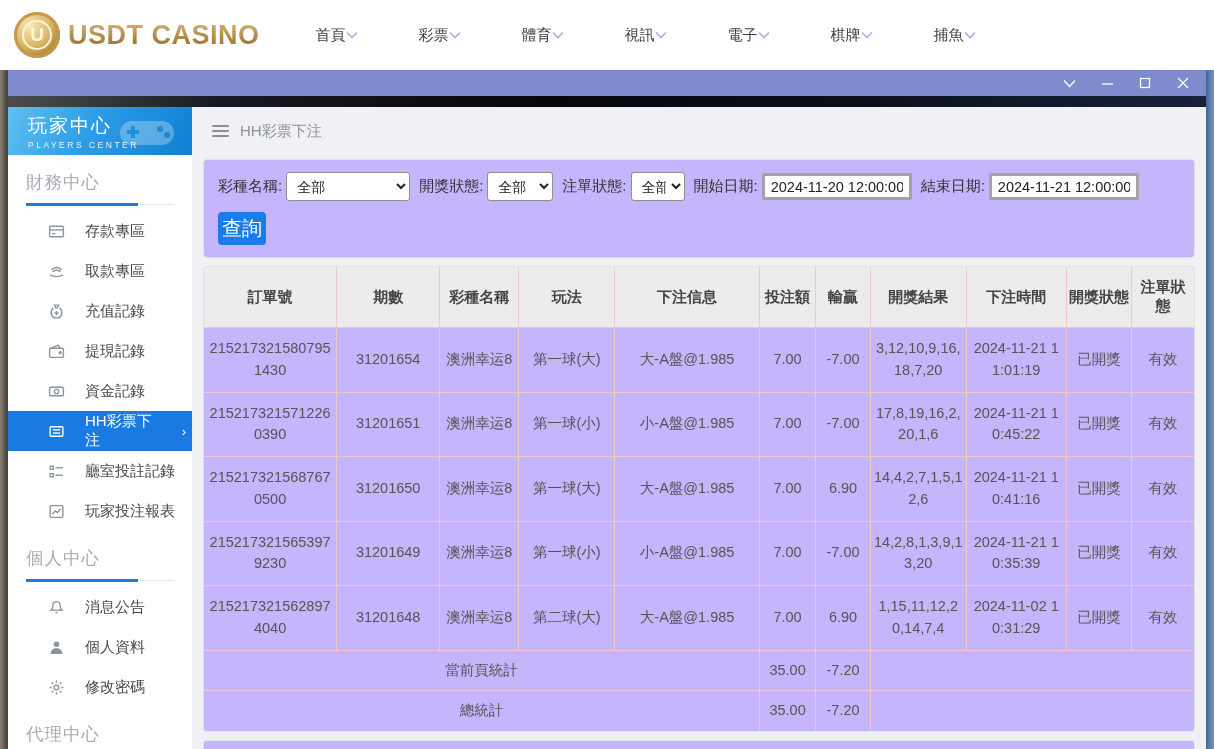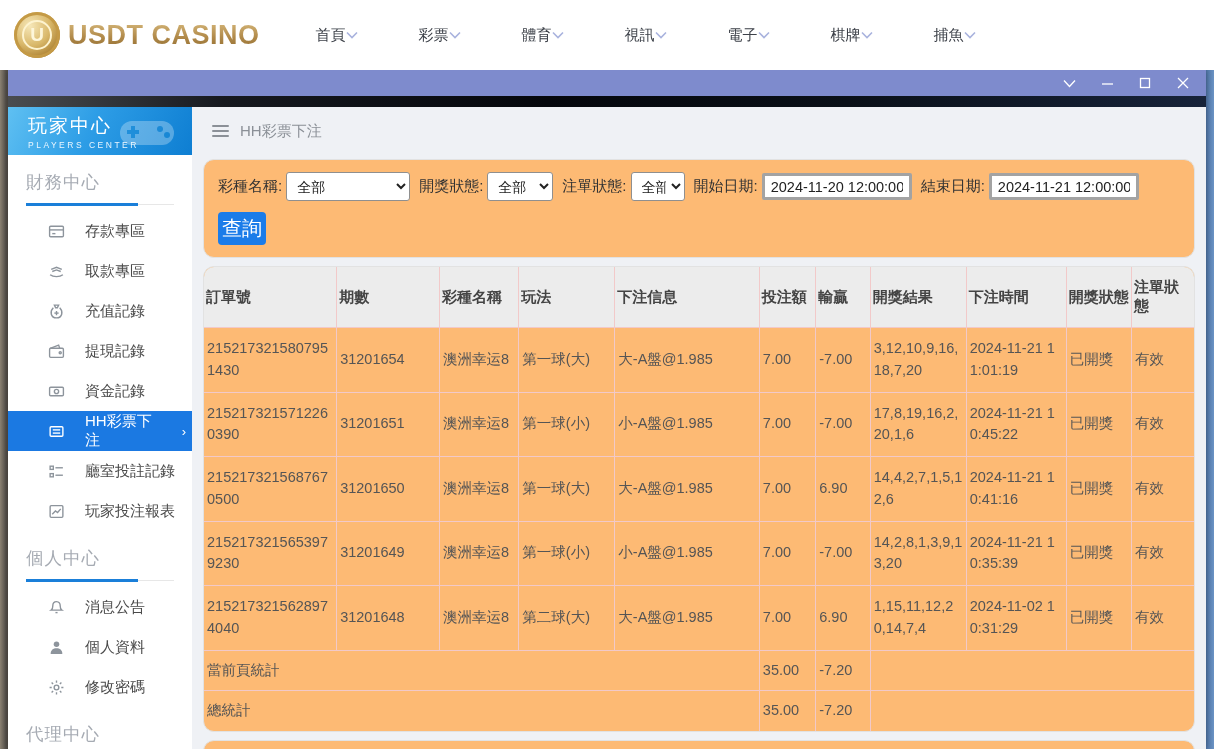--- a/index.html
+++ b/index.html
@@ -47,35 +47,35 @@
   .side-item.active .ic { color:#fff; }
   .side-item .chev { margin-left:auto; color:#fff; font-size:13px; }
 
   
   .main { flex:1; background:#eff1f5; display:flex; flex-direction:column; overflow:hidden; }
   .main-head { height:48px; display:flex; align-items:center; gap:11px; padding:0 20px; color:#8b9097; font-size:15px; flex:none; }
   .burger { width:17px; display:flex; flex-direction:column; gap:3px; cursor:pointer; }
   .burger i { height:2px; background:#8b9097; border-radius:1px; }
   .content { padding:4px 11px 0; }
 
-  .panel { background:#fdba74; border:1px solid #e2e2e2; border-radius:11px; }
+  .panel { background:#c4b5fd; border:1px solid #e2e2e2; border-radius:4px; }
   .filter-panel { padding:12px 14px 12px; }
   .filter-row { display:flex; align-items:center; font-size:15px; color:#333; }
   .flabel { margin-right:4px; white-space:nowrap; }
   .fgap { margin-left:9px; }
   select { height:29px; font-size:14px; color:#222; border:1px solid #8f8f8f; border-radius:3px; background:#fff; padding:0 2px 0 6px; }
   .sel-lottery { width:124px; }
   .sel-draw { width:66px; }
   .sel-order { width:54px; }
   .date-input { width:150px; height:27px; border:3px solid #a3a3a3; border-radius:2px; font-size:14.5px; color:#222; padding:0 6px;
     font-family:"Liberation Sans","DejaVu Sans",sans-serif; }
   .btn-search { margin-top:11px; width:48px; height:33px; background:#1b7ce9; border:none; border-radius:4px; color:#fff; font-size:20px; cursor:pointer; }
 
   .table-panel { margin-top:8px; overflow:hidden; }
-  table { width:100%; border-collapse:collapse; table-layout:fixed; text-align:left; }
+  table { width:100%; border-collapse:collapse; table-layout:fixed; text-align:center; }
   th { background:#ececec; color:#444; font-size:15px; font-weight:bold; padding:11px 2px; border:1px solid #f2c9c9; }
   td { color:#555; font-size:14.5px; padding:10px 3px; border:1px solid #f2c9c9; word-break:break-all; line-height:1.5; }
   tr:first-child th { border-top:none; }
   tr > *:first-child { border-left:none; }
   tr > *:last-child { border-right:none; }
   tr:last-child td { border-bottom:none; }
   .sumrow td { padding:9px 3px; }
 
   .pager-panel { margin-top:8px; height:52px; display:flex; align-items:center; justify-content:space-between; padding:0 14px; font-size:14.5px; color:#333; }
 </style>

